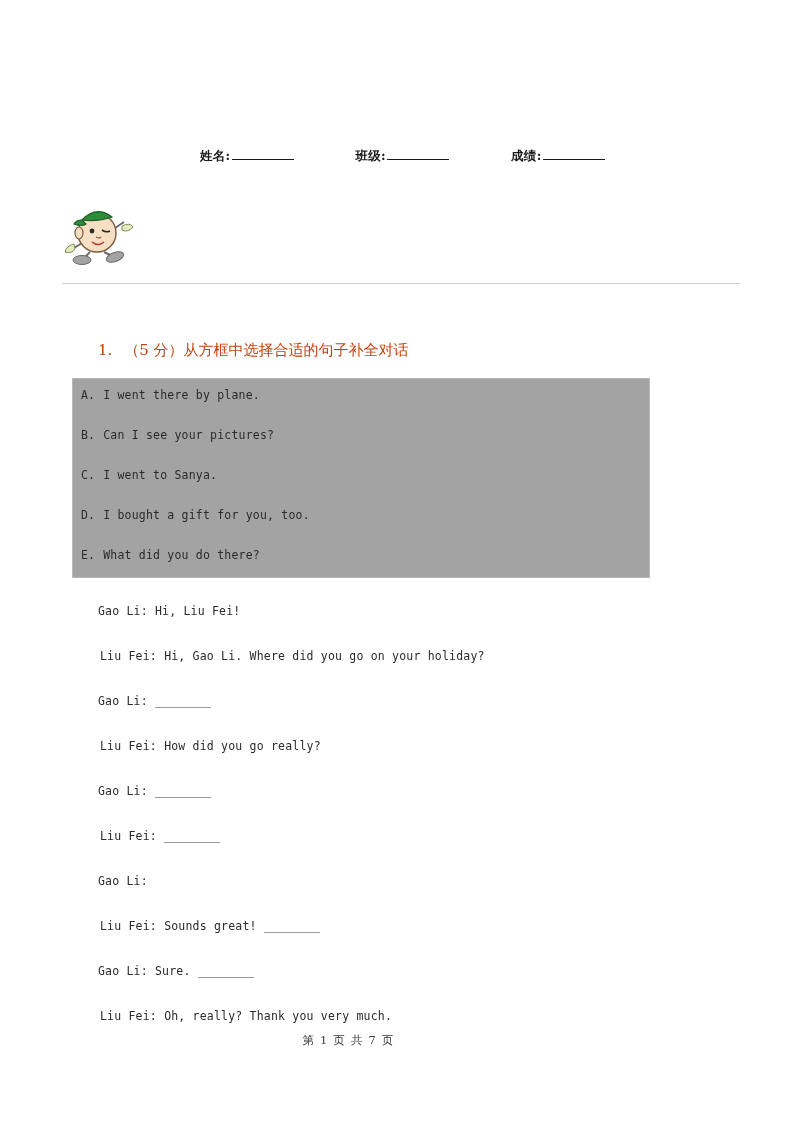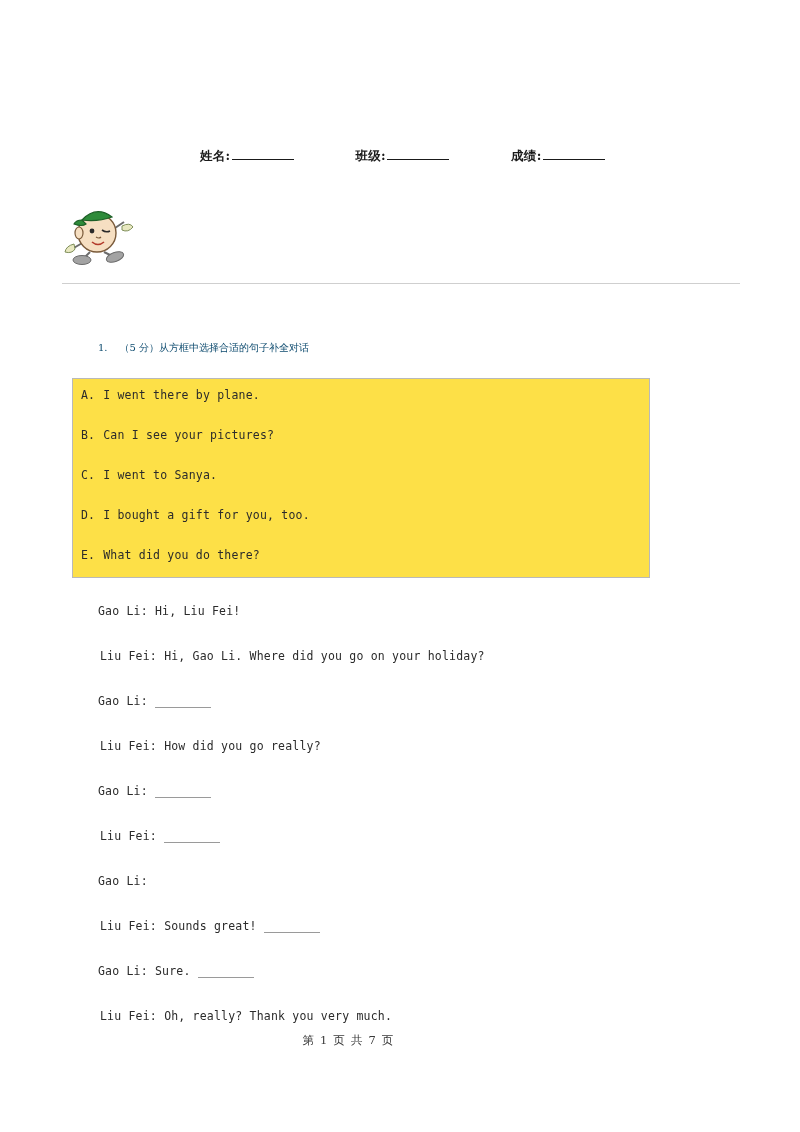--- a/index.html
+++ b/index.html
@@ -114,35 +114,35 @@
     letter-spacing: 0.2px;
   }
   .section-heading .sh-num { margin-right: 12px; }
 
   
   .question-line {
     position: absolute;
     left: 98px;
     top: 341px;
     font-family: "DejaVu Serif", "Liberation Serif", serif;
-    font-size: 10px;
-    color: #0c4a6e;
+    font-size: 15px;
+    color: #c2410c;
     white-space: nowrap;
   }
   .question-line .q-num { margin-right: 12px; }
 
   
   .option-box {
     position: absolute;
     left: 72px;
     top: 378px;
     width: 578px;
     height: 200px;
     border: 1px solid #b9b9b9;
-    background: #fde047;
+    background: #a3a3a3;
     box-sizing: border-box;
   }
   .option-item {
     position: absolute;
     left: 8px;
     font-family: "DejaVu Sans Mono", "Liberation Mono", monospace;
     font-size: 11.5px;
     color: #2b2b2b;
     white-space: nowrap;
     letter-spacing: 0.2px;

